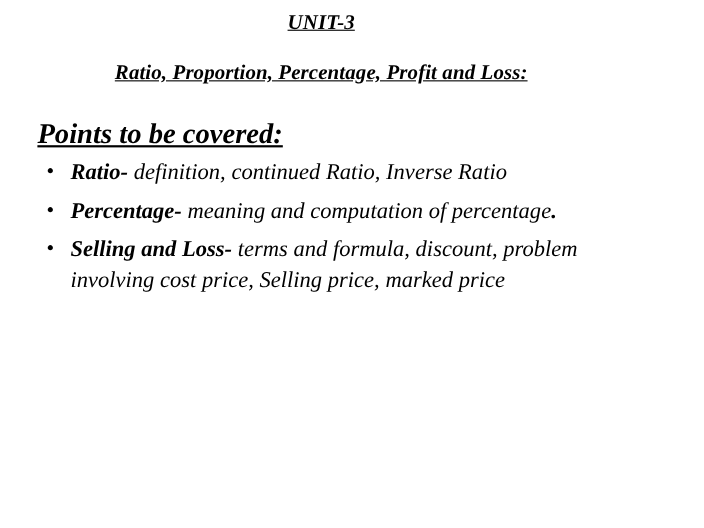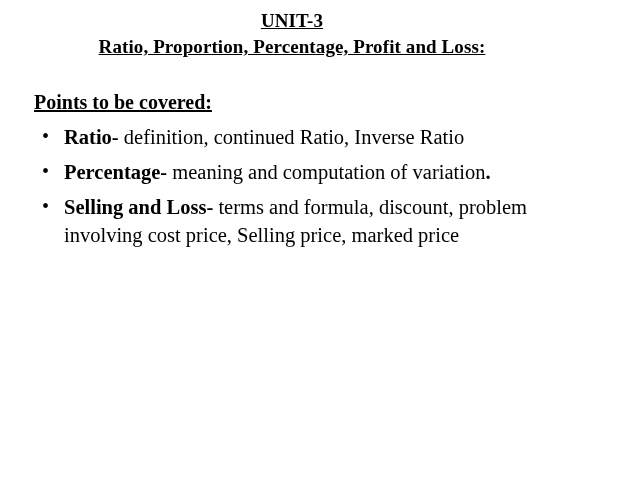--- a/index.html
+++ b/index.html
@@ -13,43 +13,45 @@
     font-family: "Liberation Serif", serif;
     color: #000000;
     overflow: hidden;
   }
   .slide {
     position: relative;
     width: 584px;
     height: 480px;
     box-sizing: border-box;
     padding: 8px 18px 0 18px;
+    font-style: italic;
   }
   .title-block {
     text-align: center;
     margin: 0 auto;
     width: 100%;
   }
   .title-line {
     font-weight: bold;
     font-size: 19px;
     line-height: 26px;
     text-decoration: underline;
     letter-spacing: 0.1px;
   }
   .title-line.second {
     font-size: 19px;
+    margin-top: 20px;
   }
   .body-block {
     margin-top: 28px;
     padding-left: 16px;
   }
   .heading {
     font-weight: bold;
-    font-size: 20px;
+    font-size: 26px;
     line-height: 28px;
     text-decoration: underline;
     margin-bottom: 4px;
   }
   ul.bullets {
     list-style: none;
     margin: 0;
     padding: 0;
   }
   ul.bullets > li {
@@ -90,21 +92,21 @@
 
   <div class="body-block">
 
     <div class="heading">Points to be covered:</div>
 
     <ul class="bullets">
       <li>
         <span class="term">Ratio-</span><span class="rest"> definition, continued Ratio, Inverse Ratio</span><span class="bold-period"></span>
       </li>
       <li>
-        <span class="term">Percentage-</span><span class="rest"> meaning and computation of variation</span><span class="bold-period">.</span>
+        <span class="term">Percentage-</span><span class="rest"> meaning and computation of percentage</span><span class="bold-period">.</span>
       </li>
       <li>
         <span class="term">Selling and Loss-</span><span class="rest"> terms and formula, discount, problem involving cost price, Selling price, marked price</span><span class="bold-period"></span>
       </li>
     </ul>
 
   </div>
 </div>
 
 </body></html>

